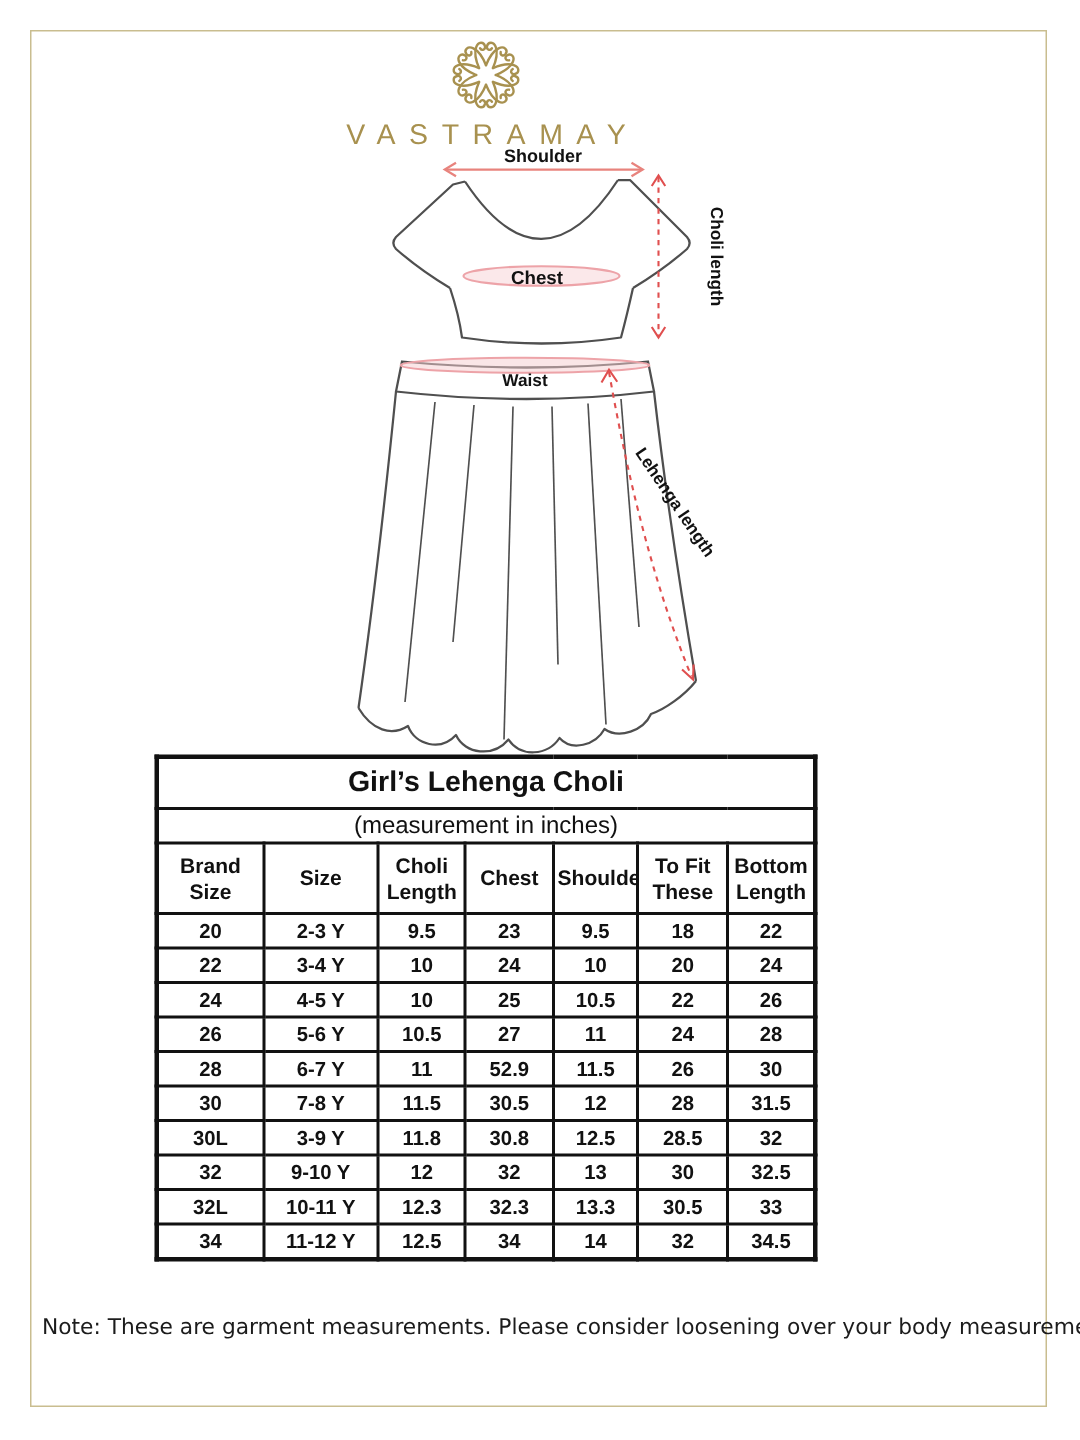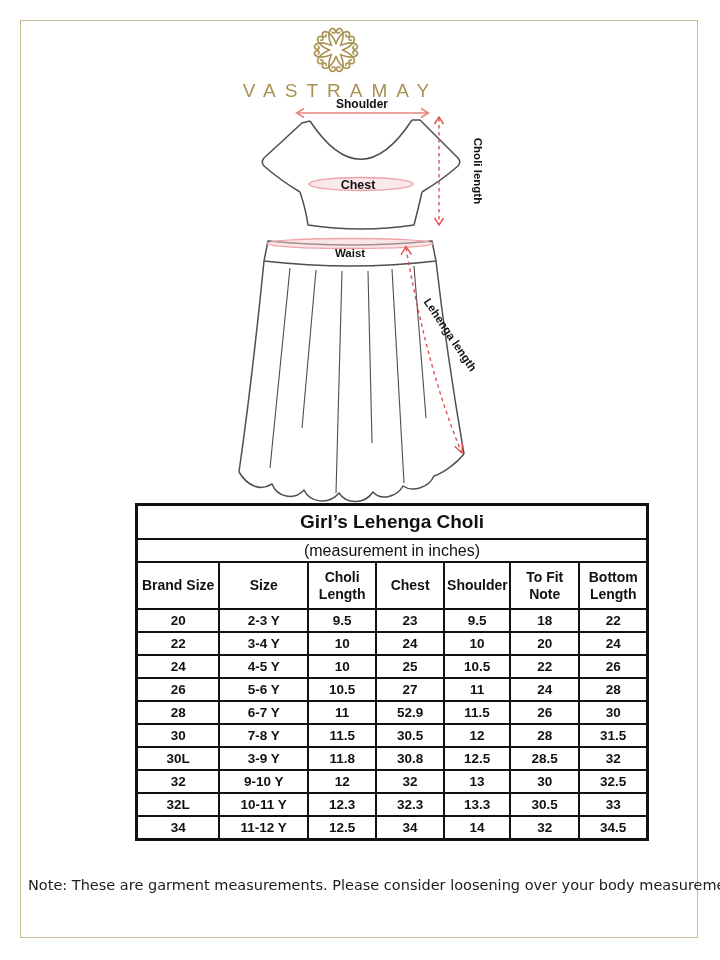--- a/index.html
+++ b/index.html
@@ -6,36 +6,36 @@
   body{
     width:720px;height:960px;background:#ffffff;position:relative;
     font-family:"Liberation Sans",sans-serif;color:#111;
     -webkit-font-smoothing:antialiased;
   }
   .frame{
     position:absolute;left:20px;top:20px;width:678px;height:918px;
     border:1px solid #c9bd8f;box-sizing:border-box;
   }
   .logo{
-    position:absolute;top:22px;left:12px;width:648px;text-align:center;
+    position:absolute;top:22px;left:0;width:648px;text-align:center;
   }
   .logo svg{display:block;margin:0 auto;}
   .brand{
     display:block;margin-top:2px;
     font-size:19px;letter-spacing:9px;padding-left:9px;
     color:#a8914f;font-weight:400;
   }
   .diagram{position:absolute;left:230px;top:96px;width:260px;height:410px;}
   .diagram svg{display:block;}
   svg text{font-family:"Liberation Sans",sans-serif;font-weight:bold;fill:#111;}
 
   table.size-table{
-    position:absolute;left:103px;top:503px;width:514px;
+    position:absolute;left:103px;top:503px;width:442px;
     border-collapse:collapse;table-layout:fixed;
-    border:3px solid #111;background:#fff;margin-left:32px;
+    border:3px solid #111;background:#fff;
   }
   table.size-table th,table.size-table td{
     border:2px solid #111;text-align:center;vertical-align:middle;
     padding:1px 2px;overflow:hidden;
   }
   tr.title-row th{height:30px;font-size:19px;font-weight:bold;}
   tr.meas-row th{height:19px;font-size:16px;font-weight:normal;}
   tr.head-row th{height:43px;font-size:14px;font-weight:bold;line-height:1.2;}
   table.size-table td{height:19px;font-size:13.5px;font-weight:bold;}
 
@@ -161,21 +161,21 @@
     </tr>
     <tr class="meas-row">
       <th colspan="7">(measurement in inches)</th>
     </tr>
     <tr class="head-row" id="head-row">
         <th>Brand Size</th>
         <th>Size</th>
         <th>Choli Length</th>
         <th>Chest</th>
         <th>Shoulder</th>
-        <th>To Fit Note</th>
+        <th>To Fit These</th>
         <th>Bottom Length</th>
       </tr>
   </thead>
   <tbody id="table-body">
       <tr>
         <td>20</td>
         <td>2-3 Y</td>
         <td>9.5</td>
         <td>23</td>
         <td>9.5</td>

